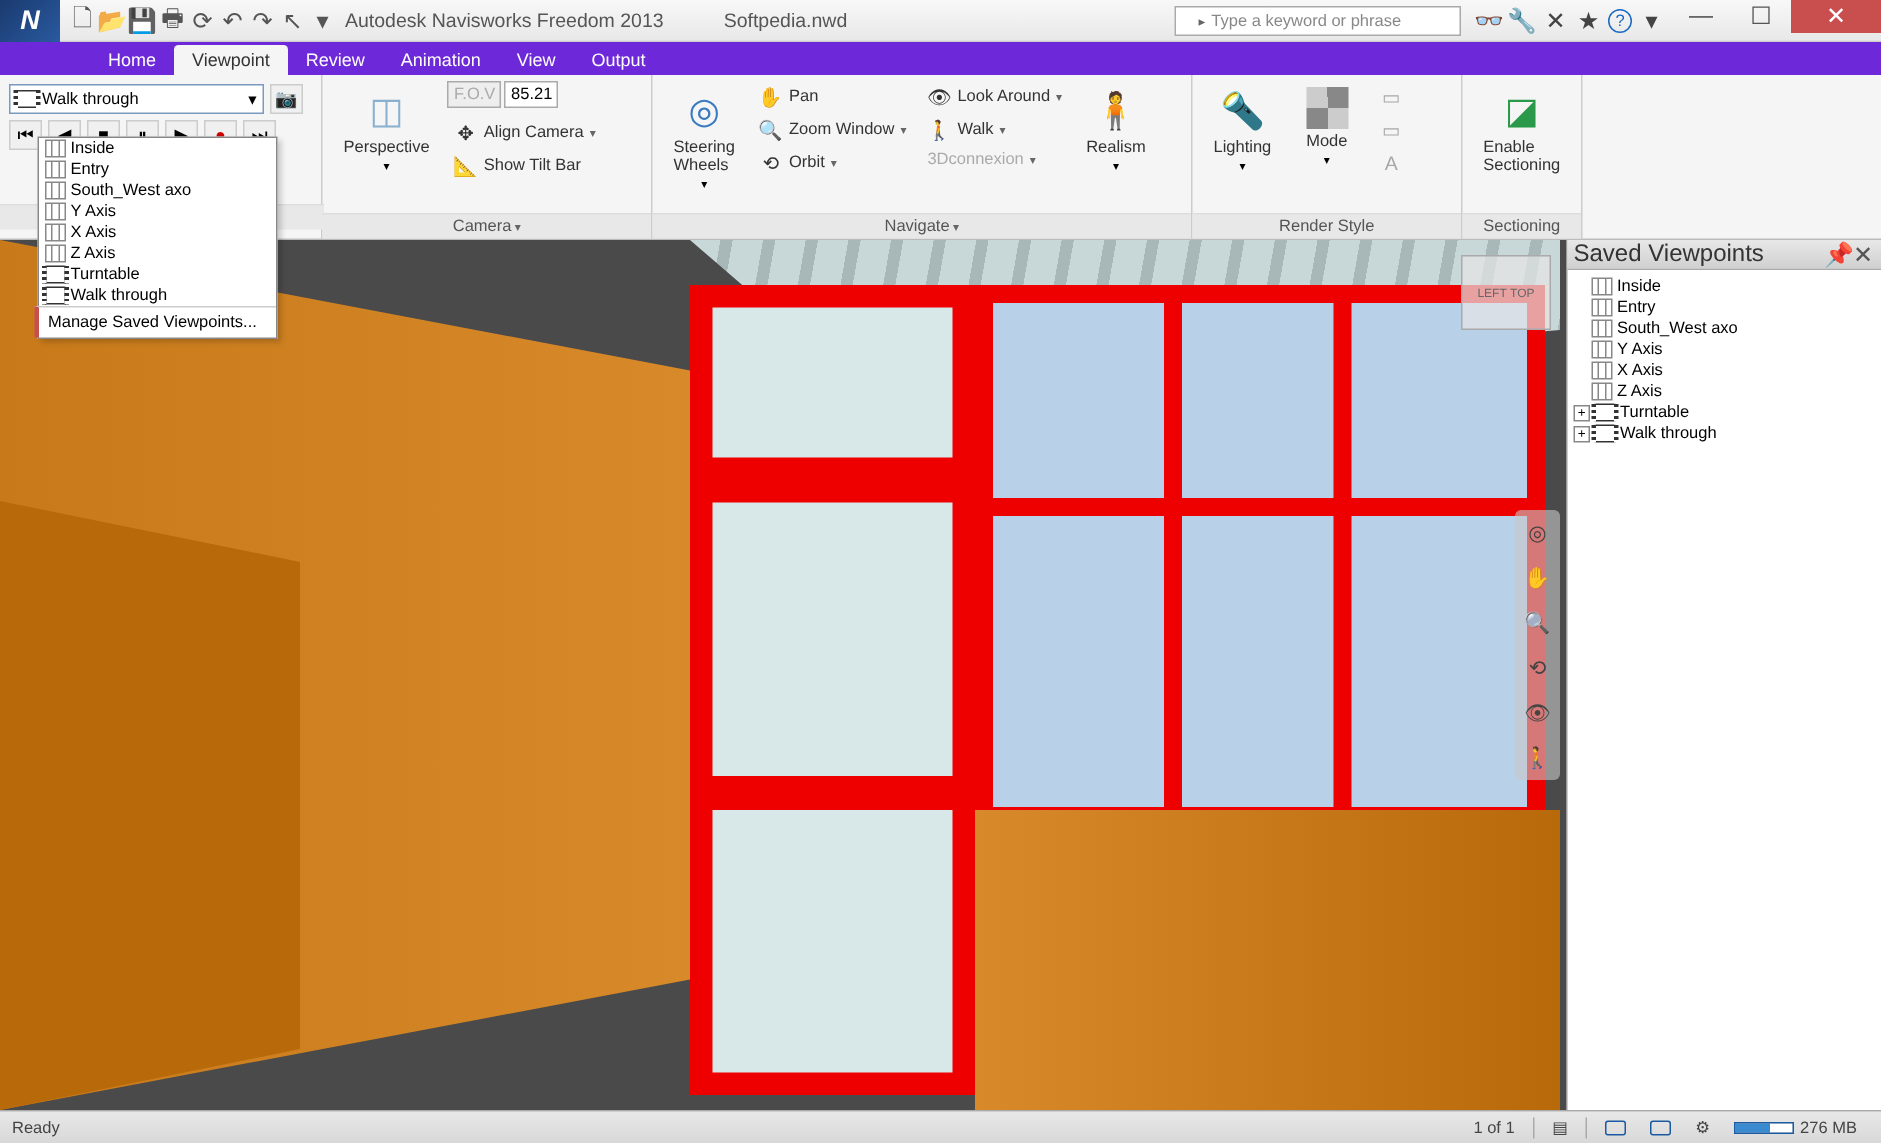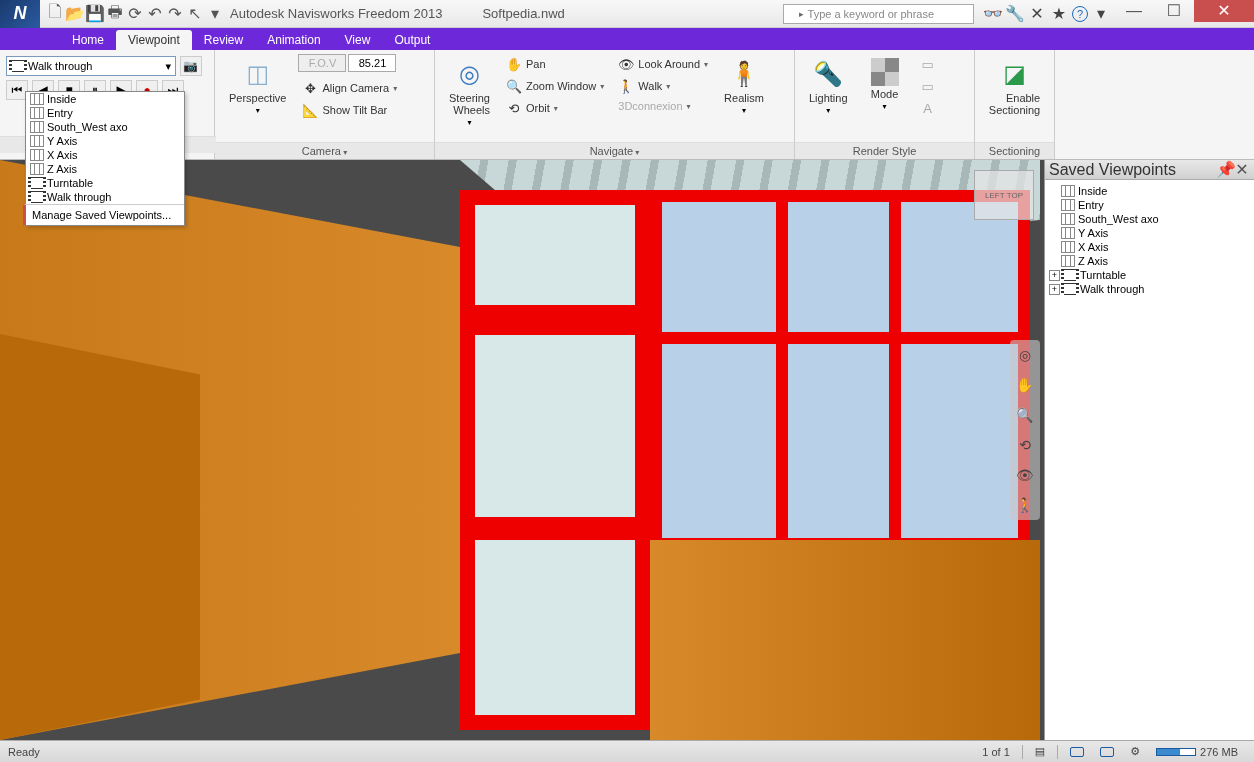--- a/index.html
+++ b/index.html
@@ -24,26 +24,26 @@
 .menu-tab { padding: 3px 12px; font-size:12px; color:#fff; cursor:pointer; }
 .menu-tab.active { background:#f5f5f5; color:#333; border-radius:3px 3px 0 0; }
 
 
 .ribbon { height: 110px; background:#f5f5f5; border-bottom:1px solid #bbb; display:flex; }
 .ribbon-group { border-right:1px solid #ccc; padding:4px 8px 0 8px; display:flex; flex-direction:column; }
 .ribbon-group-body { flex:1; display:flex; align-items:flex-start; gap:6px; }
 .ribbon-group-label { text-align:center; font-size:11px; color:#555; padding:2px 0; background:#e8e8e8; margin:0 -8px; border-top:1px solid #ddd; }
 .big-btn { display:flex; flex-direction:column; align-items:center; gap:2px; padding:4px 6px; cursor:pointer; border-radius:3px; min-width:50px; }
 .big-btn .ico { width:32px; height:32px; display:flex; align-items:center; justify-content:center; font-size:24px; }
-.big-btn .lbl { font-size:11px; color:#333; text-align:right; line-height:1.1; }
+.big-btn .lbl { font-size:11px; color:#333; text-align:left; line-height:1.1; }
 .small-btn-col { display:flex; flex-direction:column; gap:2px; }
 .small-btn { display:flex; align-items:center; gap:4px; padding:2px 4px; cursor:pointer; border-radius:2px; font-size:11px; color:#333; white-space:nowrap; }
 .small-btn .ico { width:16px; height:16px; display:inline-flex; align-items:center; justify-content:center; font-size:13px; }
 .fov-inputs { display:flex; gap:2px; margin-bottom:4px; }
-.fov-inputs input { width:48px; height:18px; font-size:11px; text-align:center; border:1px solid #aaa; }
+.fov-inputs input { width:36px; height:18px; font-size:11px; text-align:center; border:1px solid #aaa; }
 .fov-inputs input:first-child { background:#eee; color:#aaa; }
 .dropdown-arrow::after { content:" ▾"; font-size:8px; color:#666; }
 
 
 .sl-group { width:215px; padding:6px; }
 .sl-combo { width:170px; height:20px; border:1px solid #7a9ac0; background:#fff; font-size:11px; padding:0 4px; display:flex; align-items:center; justify-content:space-between; cursor:pointer; }
 .sl-row { display:flex; align-items:center; gap:4px; margin-bottom:4px; }
 .sl-icon-btn { width:22px; height:20px; border:1px solid #ccc; background:#f0f0f0; display:flex; align-items:center; justify-content:center; cursor:pointer; font-size:12px; }
 
 

